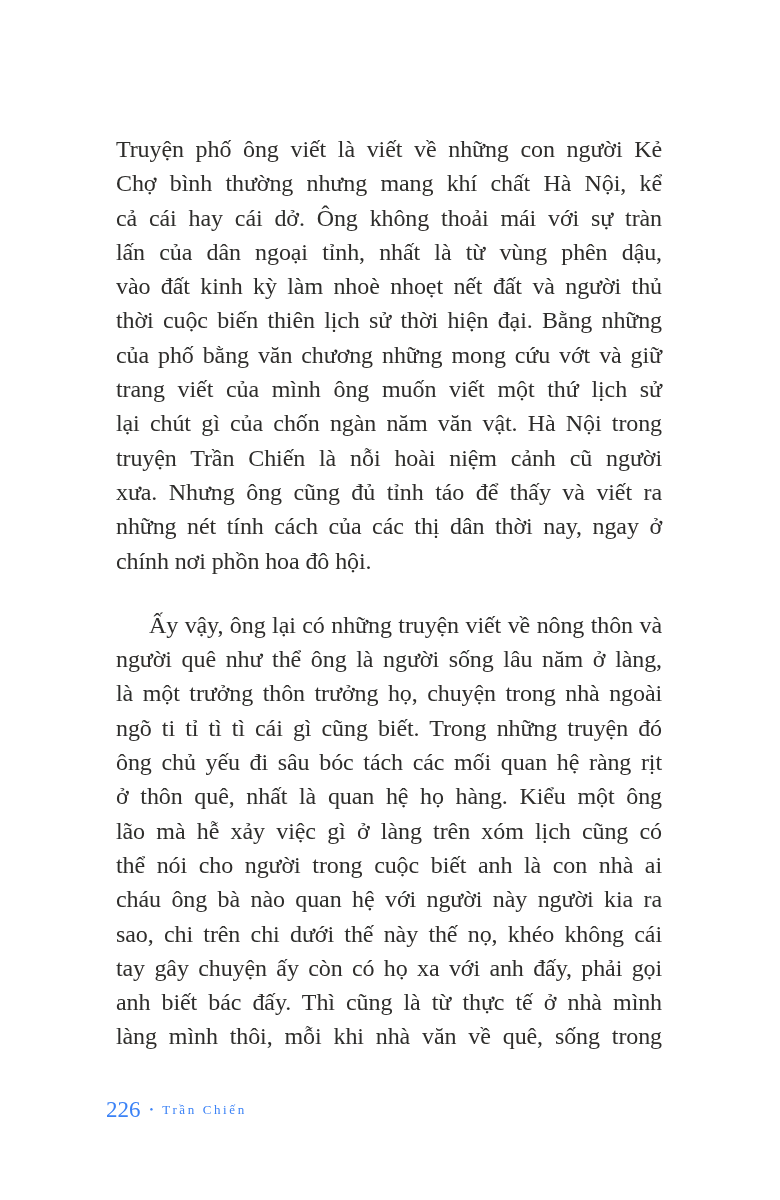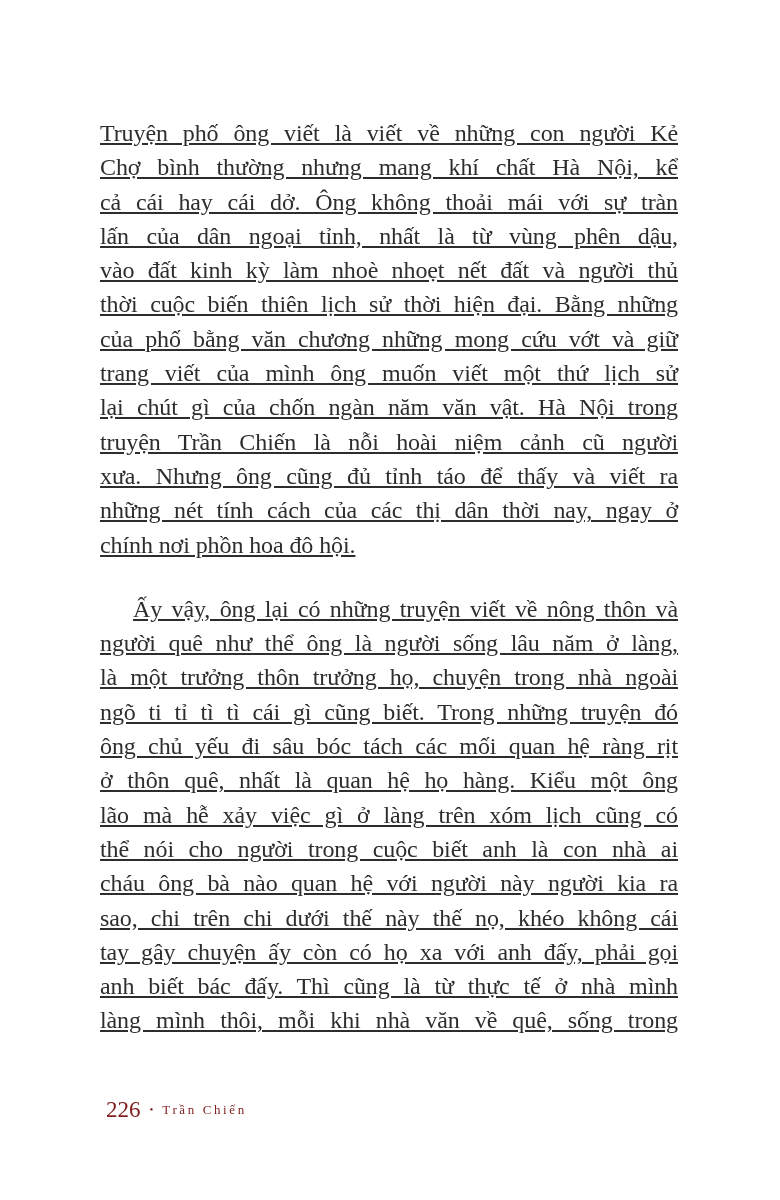--- a/index.html
+++ b/index.html
@@ -16,22 +16,21 @@
     font-family: "Liberation Serif", "DejaVu Serif", serif;
     color: #2e2d2b;
   }
   .text-block {
     position: absolute;
     left: 100px;
     top: 116px;
     width: 578px;
   }
   .para {
-    margin: 0;
-    text-decoration: underline;
+    margin: 16px;
   }
   .para + .para {
     margin-top: 30px;
   }
   .line {
     font-size: 24px;
     line-height: 34.3px;
     text-align: justify;
     text-align-last: justify;
     letter-spacing: -0.1px;
@@ -41,21 +40,21 @@
   }
   .line.indent {
     text-indent: 33px;
   }
   .footer {
     position: absolute;
     left: 106px;
     top: 1095px;
     display: flex;
     align-items: flex-start;
-    color: #7f1d1d;
+    color: #3b82f6;
   }
   .footer .pagenum {
     font-size: 23px;
     line-height: 30px;
   }
   .footer .sep {
     font-size: 11px;
     margin: 0 9px;
     align-self: center;
     transform: translateY(-1px);

